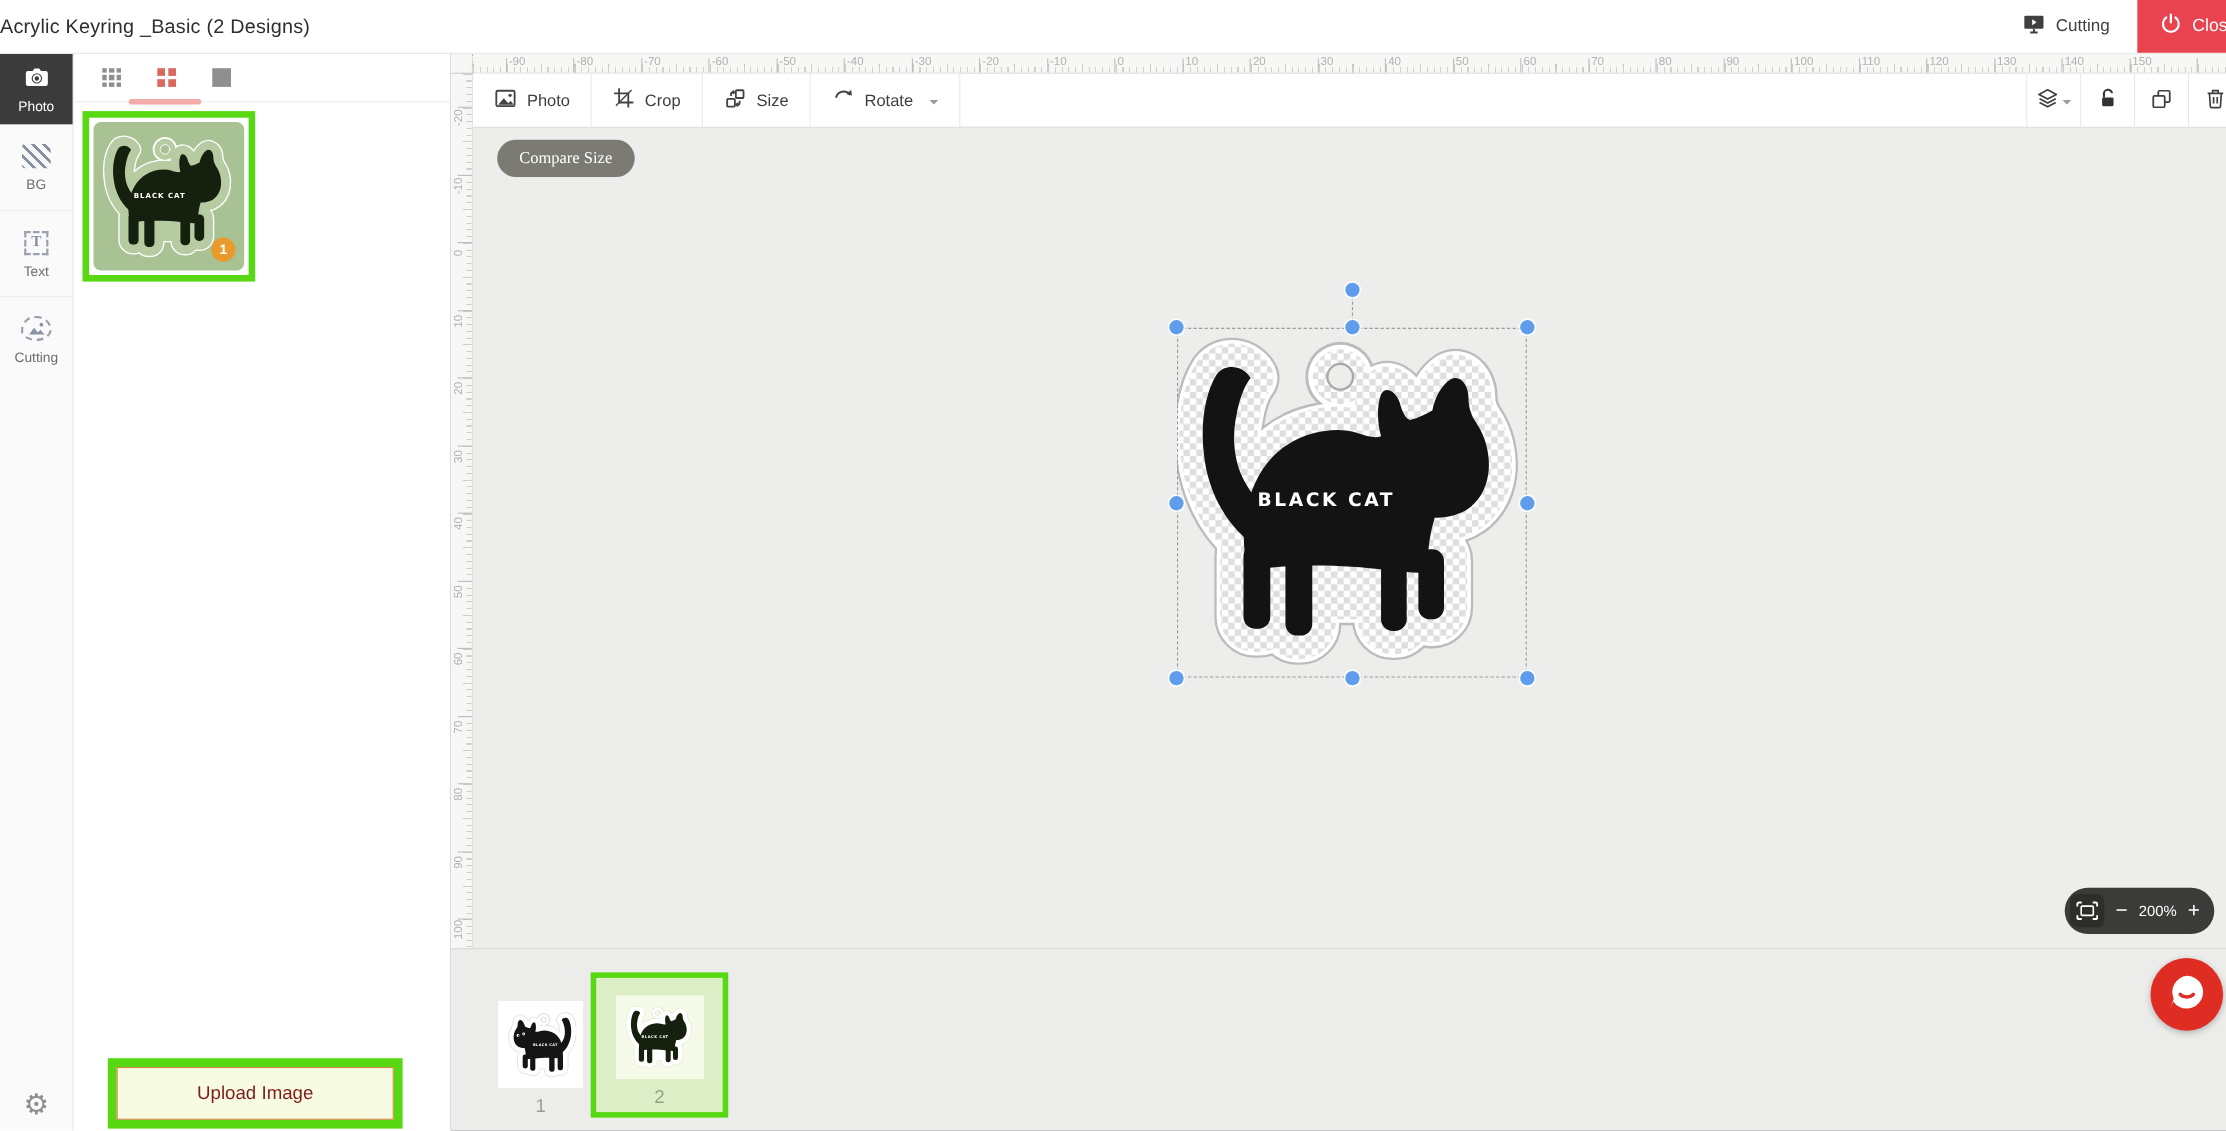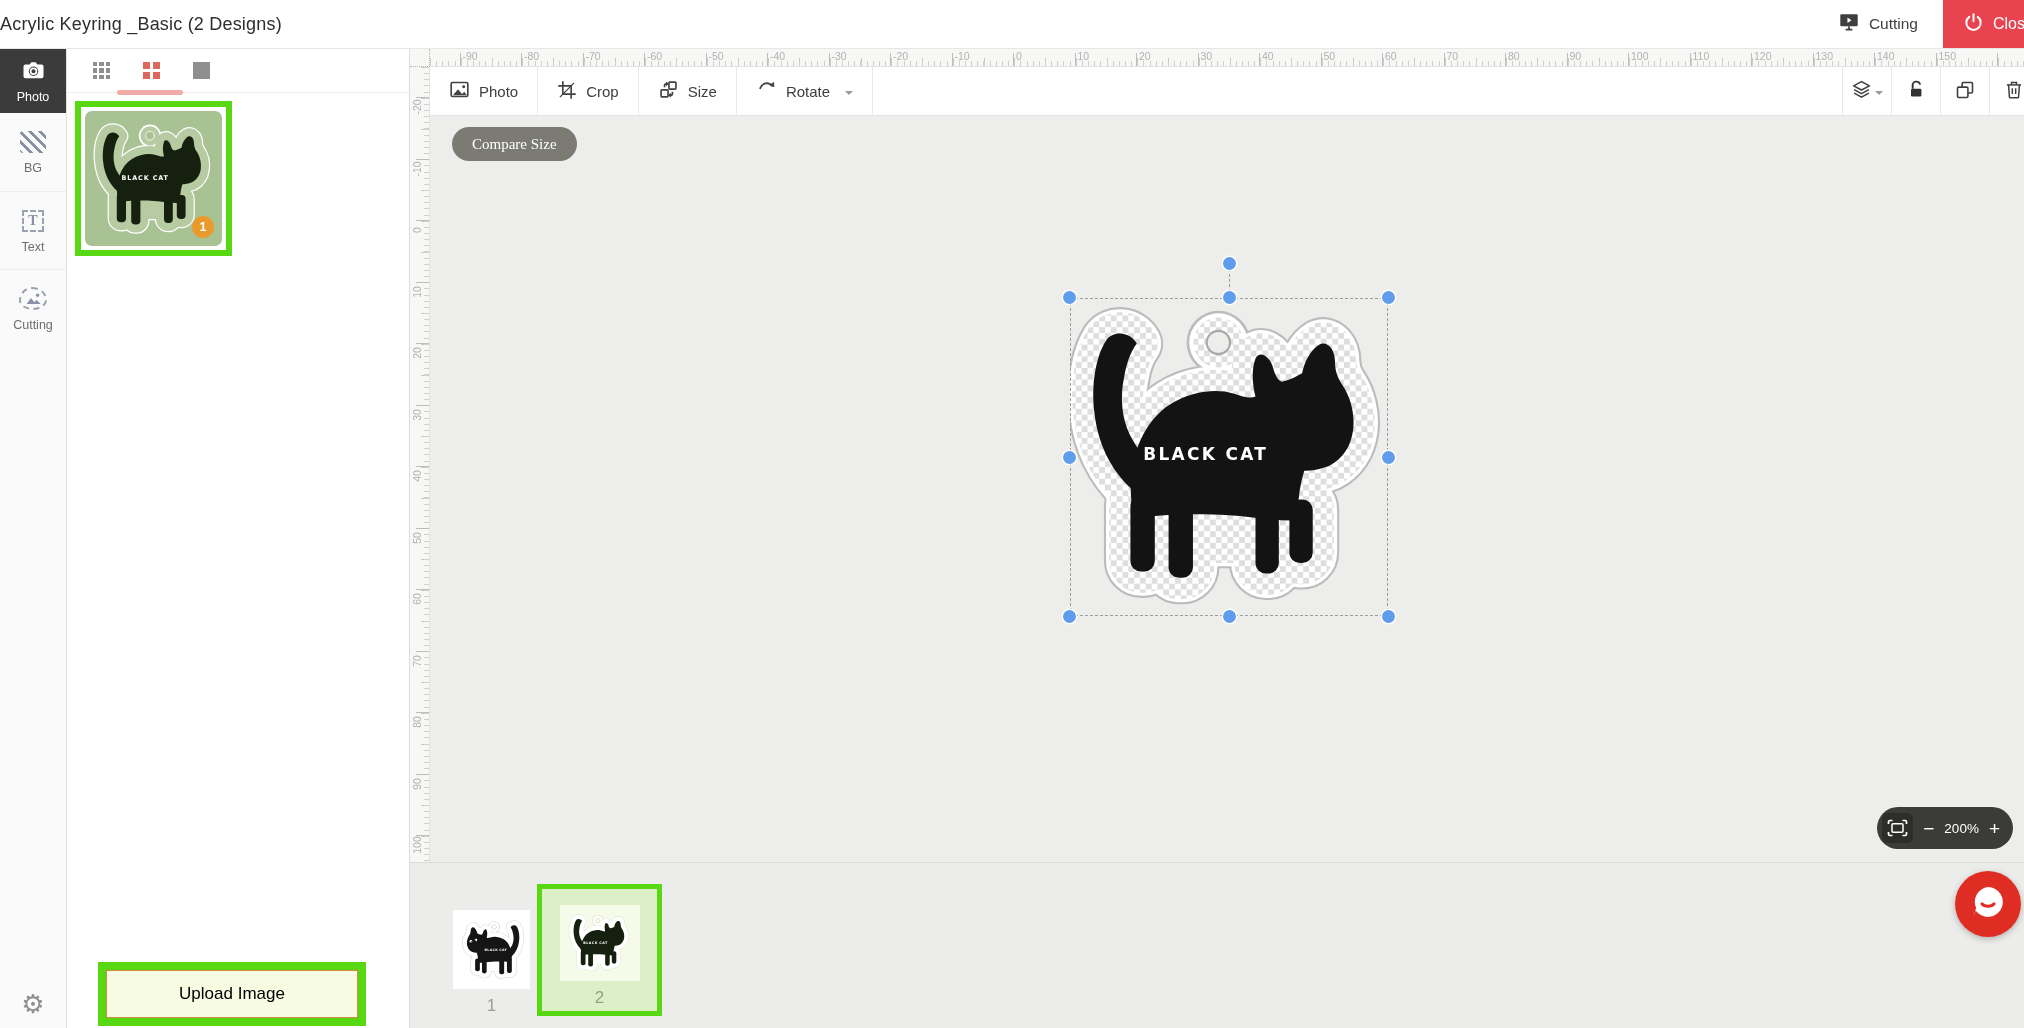--- a/index.html
+++ b/index.html
@@ -47,21 +47,21 @@
   .g4 i{background:#dc675f}
   .g1{width:17px;height:17px;background:#8f8f8f}
   .tab-underline{position:absolute;left:50px;bottom:-3px;width:66px;height:5px;border-radius:3px;background:#f2aba6}
   .thumb-outer{position:absolute;left:8px;top:52px;width:157px;height:155px;background:#fff;
     border:6px solid #57d813;padding:4px;cursor:pointer}
   .thumb-img{width:137px;height:135px;background:#a8c293;border-radius:7px;position:relative;
     display:flex;align-items:center;justify-content:center}
   .badge{position:absolute;right:8px;bottom:8px;width:22px;height:22px;border-radius:50%;
     background:#e99a2b;color:#fff;font-size:12.5px;font-weight:bold;display:flex;align-items:center;justify-content:center}
   .upload-outer{position:absolute;left:31px;bottom:2px;width:268px;height:64px;background:#57d813;padding:8px;border:none;cursor:pointer}
-  .upload-inner{width:100%;height:100%;background:#f6fbe2;border:1px solid #d08948;color:#000000;
+  .upload-inner{width:100%;height:100%;background:#f6fbe2;border:1px solid #d08948;color:#7f1d1d;
     font-size:17px;display:flex;align-items:center;justify-content:center}
 
   
   .workspace{flex:1;position:relative;background:#737373;overflow:hidden}
   .corner{position:absolute;left:0;top:0;width:20px;height:18px;background:#f7f7f6;
     border-right:1px dotted #b5b5b5;border-bottom:1px dotted #b5b5b5}
   .hruler{position:absolute;left:20px;right:0;top:0;height:18px;background:#f7f7f6;border-bottom:1px solid #e2e2e0;
     background-image:repeating-linear-gradient(to right,#cfcfcd 0 1px,transparent 1px 6.15px),
                      repeating-linear-gradient(to right,#c7c7c5 0 1px,transparent 1px 30.75px);
     background-size:100% 5px,100% 8px;background-position:left bottom,left bottom;background-repeat:no-repeat;overflow:hidden}

